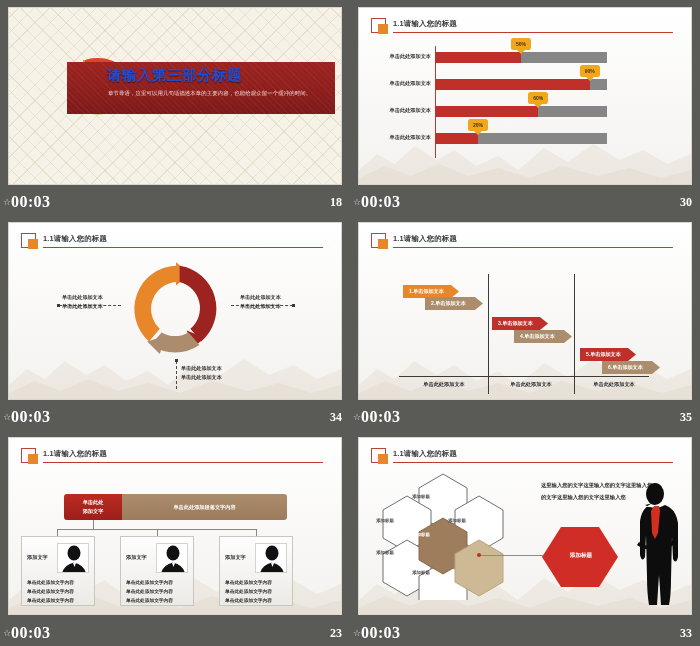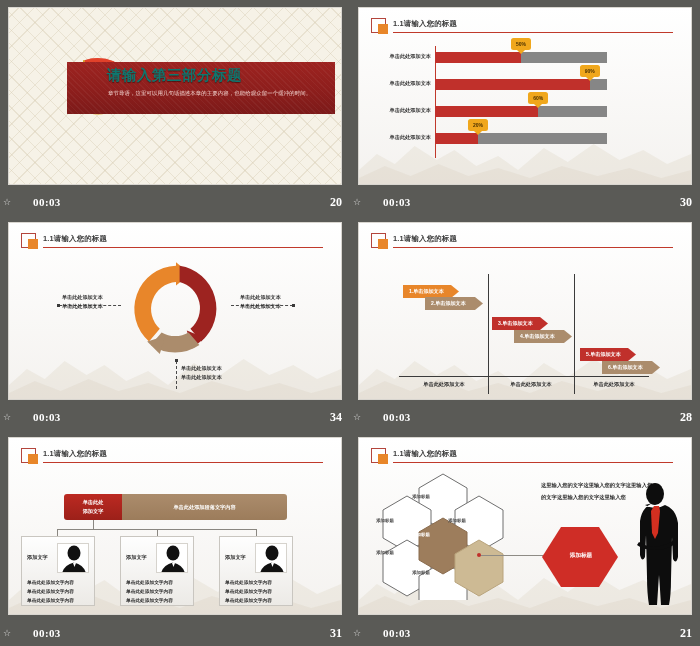--- a/index.html
+++ b/index.html
@@ -23,21 +23,21 @@
     border: 1px solid #d9d6d0;
     overflow: hidden;
   }
   .footer {
     position: absolute; left: 0; bottom: 0;
     width: 350px; height: 26px;
     color: #ffffff;
     font-weight: bold; font-size: 10.5px;
     display: flex; align-items: center;
   }
-  .footer .ftime { margin-left: 22px; letter-spacing: .4px; font-family: "Liberation Serif", serif; font-weight:bold; font-size:11px;}
+  .footer .ftime { margin-left: 0; letter-spacing: .4px; font-family: "Liberation Serif", serif; font-weight:bold; font-size:16px;}
   .footer .fstar { margin-left: 3px; color: #ddd; font-size: 9px; }
   .footer .fnum  { margin-left: auto; margin-right: 8px; font-family: "Liberation Serif", serif; font-size: 12px; }
 
   
   .tex-cream {
     position:absolute; inset:0; background:#f6f2e7;
     background-image:
       repeating-linear-gradient(45deg, rgba(213,202,176,.40) 0 1px, transparent 1px 11px),
       repeating-linear-gradient(-45deg, rgba(213,202,176,.40) 0 1px, transparent 1px 11px);
   }
@@ -48,21 +48,21 @@
 
   
   .s19-band {
     position:absolute; left:58px; top:54px; width:268px; height:52px;
     background:
       repeating-linear-gradient(45deg, rgba(255,255,255,.045) 0 1px, transparent 1px 4px),
       linear-gradient(180deg,#9d2320 0%,#8d1e1c 55%,#7c1a19 100%);
   }
   .s19-title {
     position:absolute; left:98px; top:58px; width:220px;
-    color:#0f766e; font-size:14.5px; font-weight:bold; letter-spacing:.5px;
+    color:#1d4ed8; font-size:14.5px; font-weight:bold; letter-spacing:.5px;
     text-shadow:0 1px 1px rgba(0,0,0,.45);
   }
   .s19-sub {
     position:absolute; left:99px; top:80px; width:210px;
     color:#f4d9d4; font-size:5.4px; line-height:1.9; letter-spacing:.1px;
   }
   .emblem { position:absolute; left:55px; top:44px; width:68px; height:68px; }
 
   
   .hdr-sq-out {
@@ -192,21 +192,21 @@
       </svg>
 
       <div class="s19-band"></div>
       <div class="s19-title">请输入第三部分标题</div>
       <div class="s19-sub">章节导语，这里可以用几句话描述本章的主要内容，也能给观众留一个缓冲的时间。</div>
     </div>
 
     <div class="footer">
       <span class="fstar">☆</span>
       <span class="ftime">00:03</span>
-      <span class="fnum">20</span>
+      <span class="fnum">18</span>
     </div>
   </div>
 
   <div class="cell">
     <div class="slide">
       <div class="tex-white"></div>
       <svg class="wall" viewBox="0 0 334 64" preserveAspectRatio="none">
         <path d="M0 50 L18 34 L36 44 L56 26 L78 40 L96 30 L118 46 L140 36 L160 50 L186 28 L210 42 L236 24 L262 40 L286 30 L310 44 L334 34 L334 64 L0 64 Z" fill="#cbbfa6" opacity=".35"></path>
         <path d="M0 58 L26 46 L52 56 L80 44 L110 56 L140 48 L172 58 L204 46 L240 56 L272 48 L304 58 L334 50 L334 64 L0 64 Z" fill="#bdae92" opacity=".28"></path>
       </svg>
@@ -338,21 +338,21 @@
       <div class="arw" style="left:243px; top:138px; width:58px; background:#ab8c6c;">6.单击添加文本</div>
 
       <div class="cat-lbl" style="left:42px; top:158px; width:86px;">单击此处添加文本</div>
       <div class="cat-lbl" style="left:130px; top:158px; width:84px;">单击此处添加文本</div>
       <div class="cat-lbl" style="left:216px; top:158px; width:78px;">单击此处添加文本</div>
     </div>
 
     <div class="footer">
       <span class="fstar">☆</span>
       <span class="ftime">00:03</span>
-      <span class="fnum">28</span>
+      <span class="fnum">35</span>
     </div>
   </div>
 
   <div class="cell">
     <div class="slide">
       <div class="tex-white"></div>
       <svg class="wall" viewBox="0 0 334 64" preserveAspectRatio="none">
         <path d="M0 50 L18 34 L36 44 L56 26 L78 40 L96 30 L118 46 L140 36 L160 50 L186 28 L210 42 L236 24 L262 40 L286 30 L310 44 L334 34 L334 64 L0 64 Z" fill="#cbbfa6" opacity=".35"></path>
         <path d="M0 58 L26 46 L52 56 L80 44 L110 56 L140 48 L172 58 L204 46 L240 56 L272 48 L304 58 L334 50 L334 64 L0 64 Z" fill="#bdae92" opacity=".28"></path>
       </svg>
@@ -425,21 +425,21 @@
           <div>单击此处添加文字内容</div>
           <div>单击此处添加文字内容</div>
           <div>单击此处添加文字内容</div>
         </div>
       </div>
     </div>
 
     <div class="footer">
       <span class="fstar">☆</span>
       <span class="ftime">00:03</span>
-      <span class="fnum">31</span>
+      <span class="fnum">23</span>
     </div>
   </div>
 
   <div class="cell">
     <div class="slide">
       <div class="tex-white"></div>
       <svg class="wall" viewBox="0 0 334 64" preserveAspectRatio="none">
         <path d="M0 50 L18 34 L36 44 L56 26 L78 40 L96 30 L118 46 L140 36 L160 50 L186 28 L210 42 L236 24 L262 40 L286 30 L310 44 L334 34 L334 64 L0 64 Z" fill="#cbbfa6" opacity=".35"></path>
         <path d="M0 58 L26 46 L52 56 L80 44 L110 56 L140 48 L172 58 L204 46 L240 56 L272 48 L304 58 L334 50 L334 64 L0 64 Z" fill="#bdae92" opacity=".28"></path>
       </svg>
@@ -484,17 +484,17 @@
           <path d="M18 23 q10 6 20 0 q11 4 13 18 l0 34 q-2 8 -5 2 l-1 -22 l-1 42 q0 16 -2 26 l-8 0 q-1 -16 -2 -30 l-2 30 l-8 0 q-2 -12 -2 -28 l-1 -42 l-1 22 q-3 6 -5 -2 l0 -34 q2 -14 13 -18 z"></path>
           <path d="M12 60 q12 8 28 2 q5 -2 8 -6 l2 4 q-8 8 -22 8 q-12 0 -18 -5 z"></path>
         </g>
         <path d="M27 24 l5 0 l1 5 l-2 22 l-3 6 l-3 -6 l-1 -22 z" fill="#d32f20"></path>
       </svg>
     </div>
 
     <div class="footer">
       <span class="fstar">☆</span>
       <span class="ftime">00:03</span>
-      <span class="fnum">21</span>
+      <span class="fnum">33</span>
     </div>
   </div>
 
 </div>
 
 </body></html>

